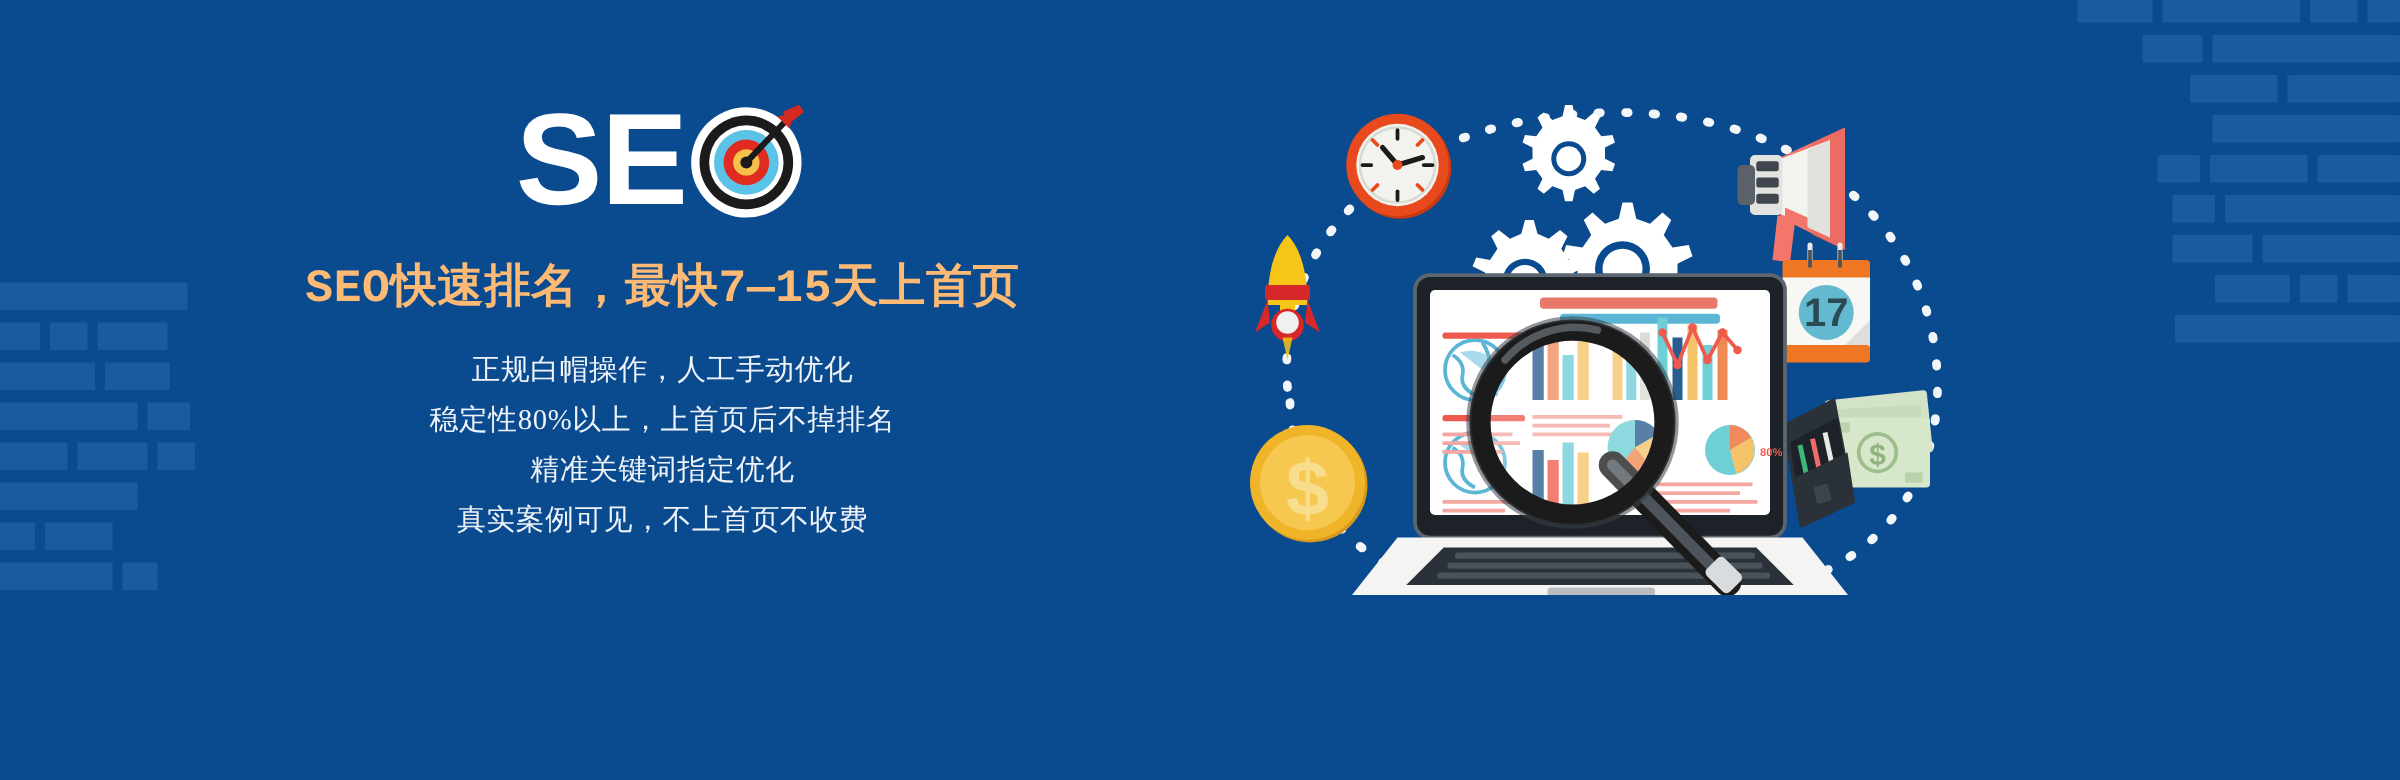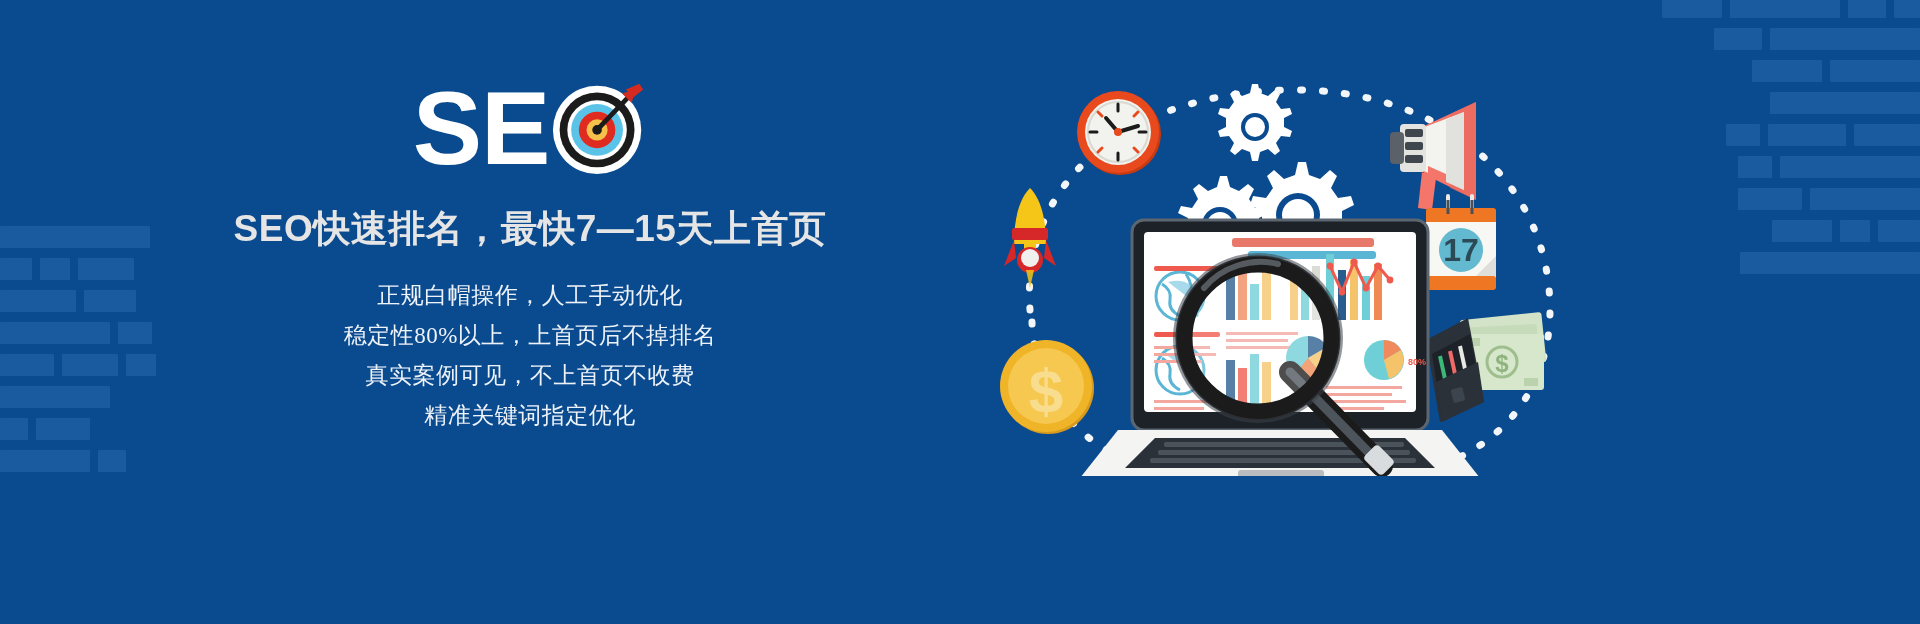--- a/index.html
+++ b/index.html
@@ -54,24 +54,25 @@
     color: #ffffff;
     font-family: "Liberation Sans", "DejaVu Sans", sans-serif;
   }
   #seo-target { width: 96px; height: 96px; margin-left: 2px; }
 
   
   #headline {
     font-size: 37px;
     font-weight: 700;
     letter-spacing: 0.5px;
-    color: #e5e5e5;
+    color: #fdba74;
     margin-top: 24px;
     margin-bottom: 30px;
     white-space: nowrap;
+    font-family: Liberation Mono, monospace;
   }
 
   
   .sub-line {
     font-size: 23px;
     font-weight: 400;
     color: #eef3f9;
     line-height: 1.0;
     margin: 0 0 17px 0;
     letter-spacing: 0.5px;
@@ -185,22 +186,22 @@
         <line x1="48" y1="52" x2="88" y2="10" stroke="#1b1b1b" stroke-width="5" stroke-linecap="round"></line>
         <path d="M88 10 L74 14 L84 24 Z" fill="#d42a20"></path>
         <path d="M92 4 L78 10 L86 18 L96 10 Z" fill="#d42a20"></path>
       </svg>
     </div>
 
     <div id="headline">SEO快速排名，最快7—15天上首页</div>
 
     <p class="sub-line">正规白帽操作，人工手动优化</p>
     <p class="sub-line">稳定性80%以上，上首页后不掉排名</p>
+    <p class="sub-line">精准关键词指定优化</p>
     <p class="sub-line">真实案例可见，不上首页不收费</p>
-    <p class="sub-line">精准关键词指定优化</p>
   </div>
 
   <div id="illustration">
     <svg viewBox="0 0 640 500" xmlns="http://www.w3.org/2000/svg">
 
       <g fill="none" stroke="#ffffff" stroke-width="7" stroke-linecap="round" stroke-dasharray="2 20" opacity="0.95">
         <path d="M40 250 C30 120 140 32 300 30 C450 28 560 120 560 250 C560 330 510 385 450 405"></path>
       </g>
       <g fill="none" stroke="#ffffff" stroke-width="7" stroke-linecap="round" stroke-dasharray="2 20" opacity="0.95">
         <path d="M42 262 C44 330 90 388 150 404"></path>

